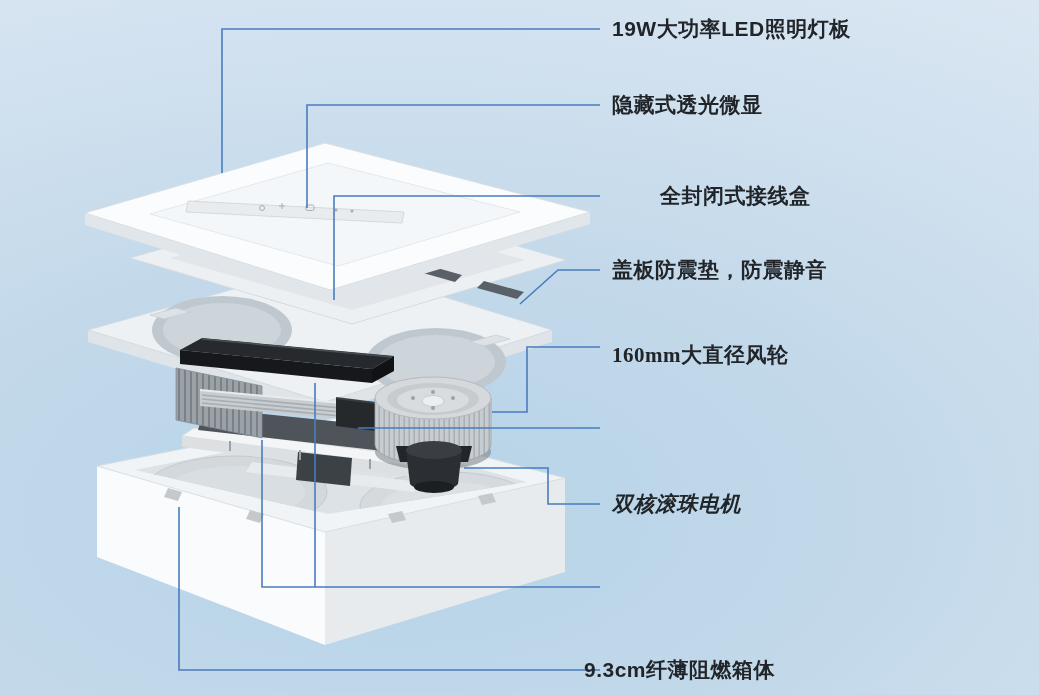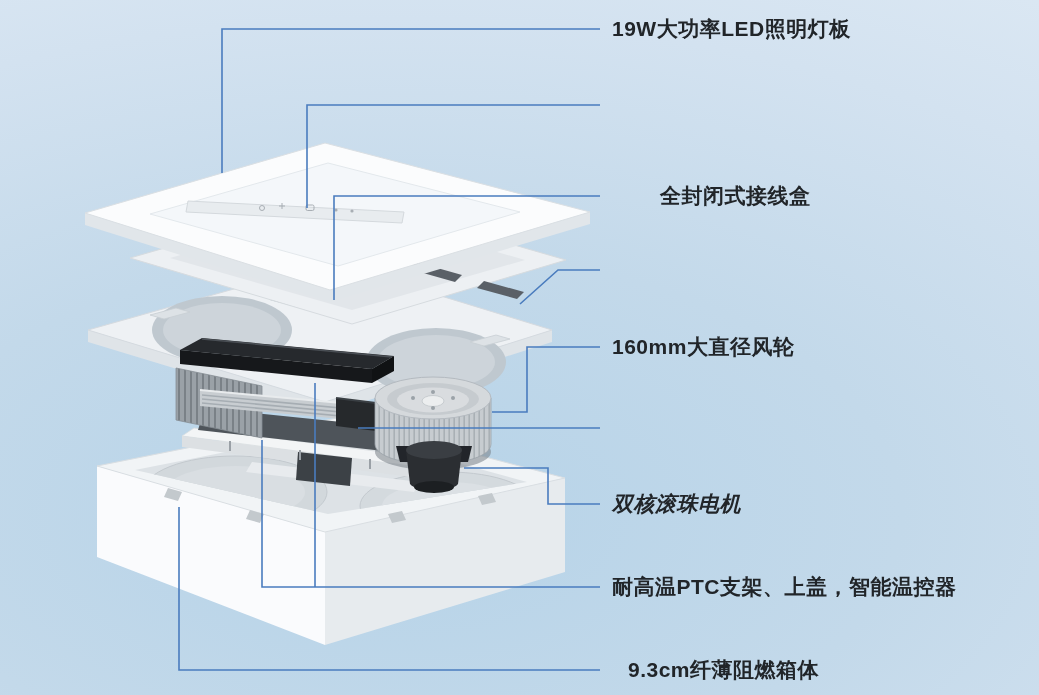--- a/index.html
+++ b/index.html
@@ -161,19 +161,20 @@
       <polyline class="leader" points="600,347 527,347 527,412 492,412"></polyline>
       <polyline class="leader" points="600,428 358,428"></polyline>
       <polyline class="leader" points="600,504 548,504 548,468 464,468"></polyline>
       <polyline class="leader" points="600,587 262,587 262,440"></polyline>
       <polyline class="leader" points="315,587 315,383"></polyline>
       <polyline class="leader" points="600,670 179,670 179,507"></polyline>
     </g>
   </svg>
 
   <div class="callout" style="left: 612px; top: 16px;">19W大功率LED照明灯板</div>
+  <div class="callout" style="left: 612px; top: 92px;">隐藏式透光微显</div>
   <div class="callout" style="left: 612px; top: 183px; margin-left: 48px;">全封闭式接线盒</div>
-  <div class="callout" style="left: 612px; top: 334px;">160mm大直径风轮</div>
+  <div class="callout" style="left: 612px; top: 257px;">盖板防震垫，防震静音</div>
+  <div class="callout" style="left: 612px; top: 342px; font-family: Liberation Serif, serif;">160mm大直径风轮</div>
   <div class="callout" style="left: 612px; top: 491px; font-style: italic;">双核滚珠电机</div>
-  <div class="callout" style="left: 612px; top: 574px;">耐高温PTC支架、上盖，智能温控器</div>
-  <div class="callout" style="left: 628px; top: 657px;">9.3cm纤薄阻燃箱体</div>
+  <div class="callout" style="left: 584px; top: 657px;">9.3cm纤薄阻燃箱体</div>
 
 </div>
 
 </body></html>

